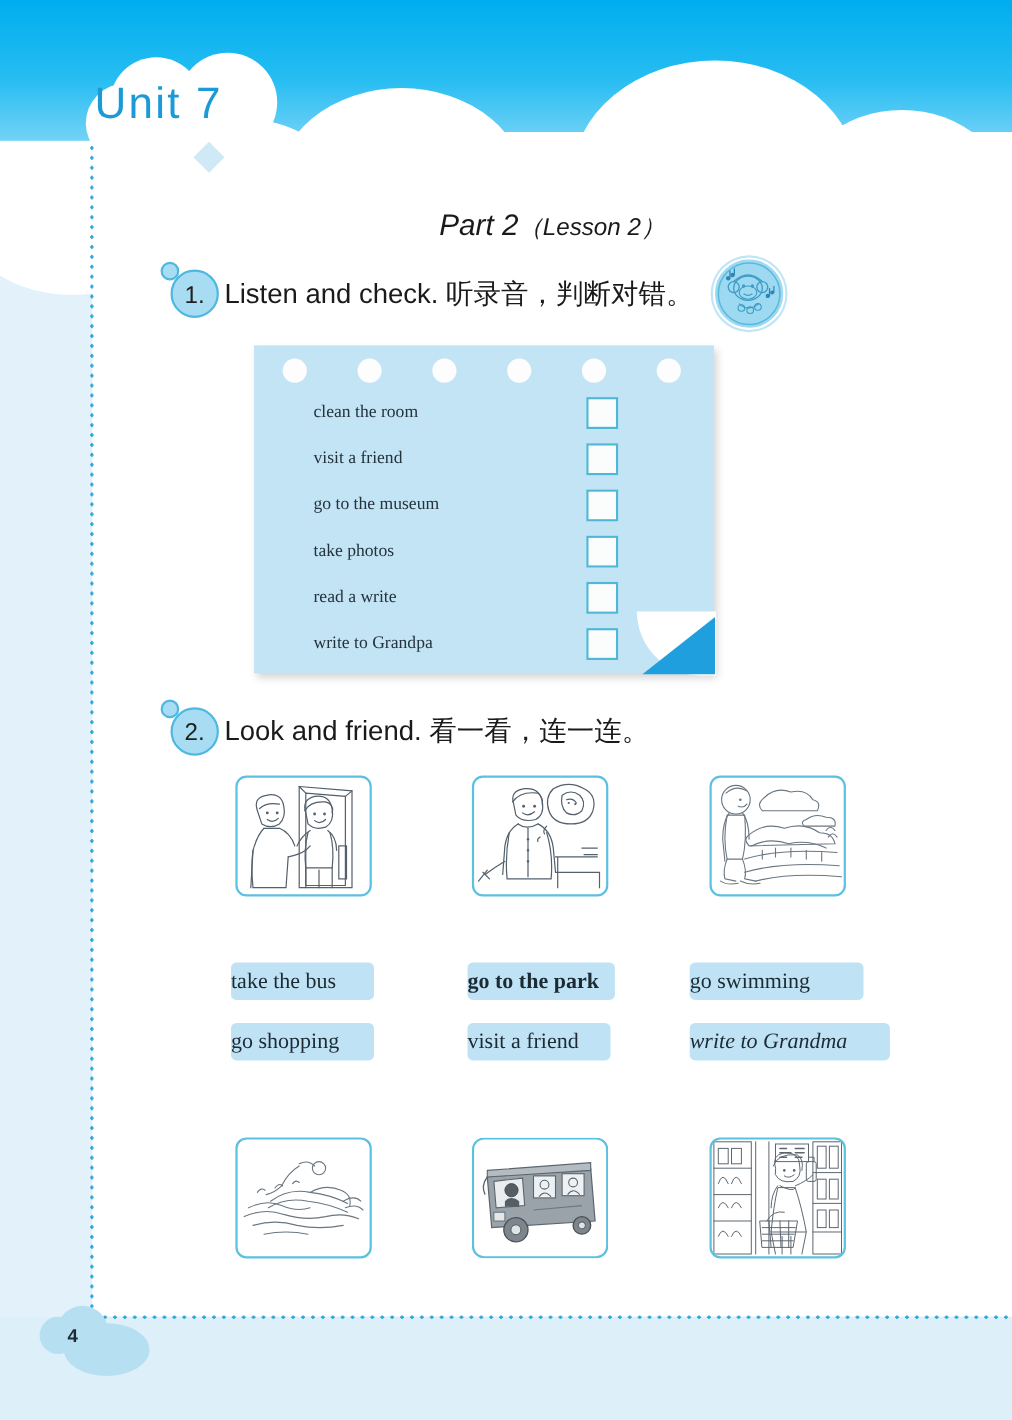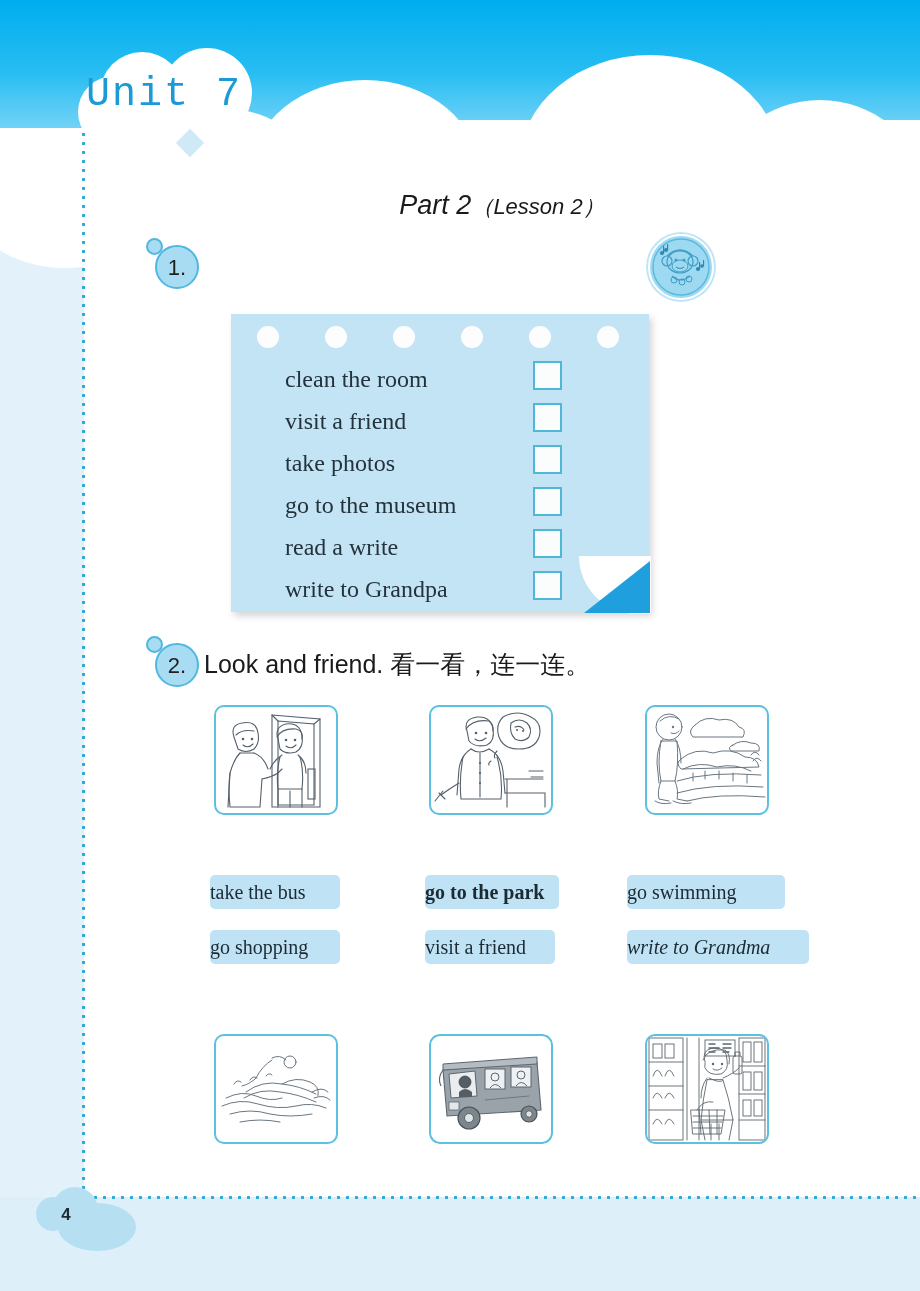--- a/index.html
+++ b/index.html
@@ -42,21 +42,21 @@
 
   
   .unit-cloud { position: absolute; left: 78px; top: 48px; width: 200px; height: 110px; }
   .unit-cloud .puff { position: absolute; background: #ffffff; border-radius: 50%; }
   .unit-label {
     position: absolute;
     left: 86px; top: 72px;
     font-size: 40px;
     letter-spacing: 2px;
     color: #1b9ad6;
-    font-family: Liberation Mono, monospace;
+    font-family: Liberation Sans, sans-serif;
     white-space: nowrap;
     z-index: 6;
   }
   .unit-diamond {
     position: absolute;
     left: 180px; top: 133px;
     width: 20px; height: 20px;
     background: #cfe9f7;
     transform: rotate(45deg);
     z-index: 2;
@@ -195,21 +195,21 @@
     width: 360px;
   }
   .note-row {
     position: relative;
     height: 42px;
   }
   .note-label {
     position: absolute;
     left: 0; top: 8px;
     font-family: "Liberation Serif", serif;
-    font-size: 24px;
+    font-size: 16px;
     color: #24323c;
     white-space: nowrap;
   }
   .note-box {
     position: absolute;
     left: 248px; top: 3px;
     width: 29px; height: 29px;
     background: #fbfdfd;
     border: 2px solid #4fb8d8;
     box-sizing: border-box;
@@ -298,20 +298,24 @@
   </div>
   <div class="pagenum">4</div>
 
   <div class="part-title">
     <span>Part 2</span><span class="lesson">（Lesson 2）</span>
   </div>
 
   <div class="qrow" style="left:146px; top:236px; width:560px; height:62px;">
     <div class="q-bubble-small"></div>
     <div class="q-bubble">1.</div>
+    <div class="q-text">
+      <span>Listen and check.</span>
+      <span class="cn">听录音，判断对错。</span>
+    </div>
   </div>
 
   <div class="audio-icon" style="left:648px; top:234px;">
     <svg width="62" height="62" viewBox="0 0 62 62">
       <circle cx="31" cy="31" r="28" fill="none" stroke="#5ab9dd" stroke-width="1.4"></circle>
 
       <ellipse cx="30" cy="26" rx="13" ry="11" fill="none" stroke="#3f9cc4" stroke-width="1.2"></ellipse>
       <ellipse cx="30" cy="30" rx="8" ry="6" fill="none" stroke="#3f9cc4" stroke-width="1"></ellipse>
       <circle cx="26" cy="24" r="1.5" fill="#3f9cc4"></circle>
       <circle cx="34" cy="24" r="1.5" fill="#3f9cc4"></circle>
@@ -352,25 +356,25 @@
     <div class="note-list">
       <div class="note-row">
         <div class="note-label">clean the room</div>
         <div class="note-box"></div>
       </div>
       <div class="note-row">
         <div class="note-label">visit a friend</div>
         <div class="note-box"></div>
       </div>
       <div class="note-row">
-        <div class="note-label">take photos</div>
+        <div class="note-label">go to the museum</div>
         <div class="note-box"></div>
       </div>
       <div class="note-row">
-        <div class="note-label">go to the museum</div>
+        <div class="note-label">take photos</div>
         <div class="note-box"></div>
       </div>
       <div class="note-row">
         <div class="note-label">read a write</div>
         <div class="note-box"></div>
       </div>
       <div class="note-row">
         <div class="note-label">write to Grandpa</div>
         <div class="note-box"></div>
       </div>

